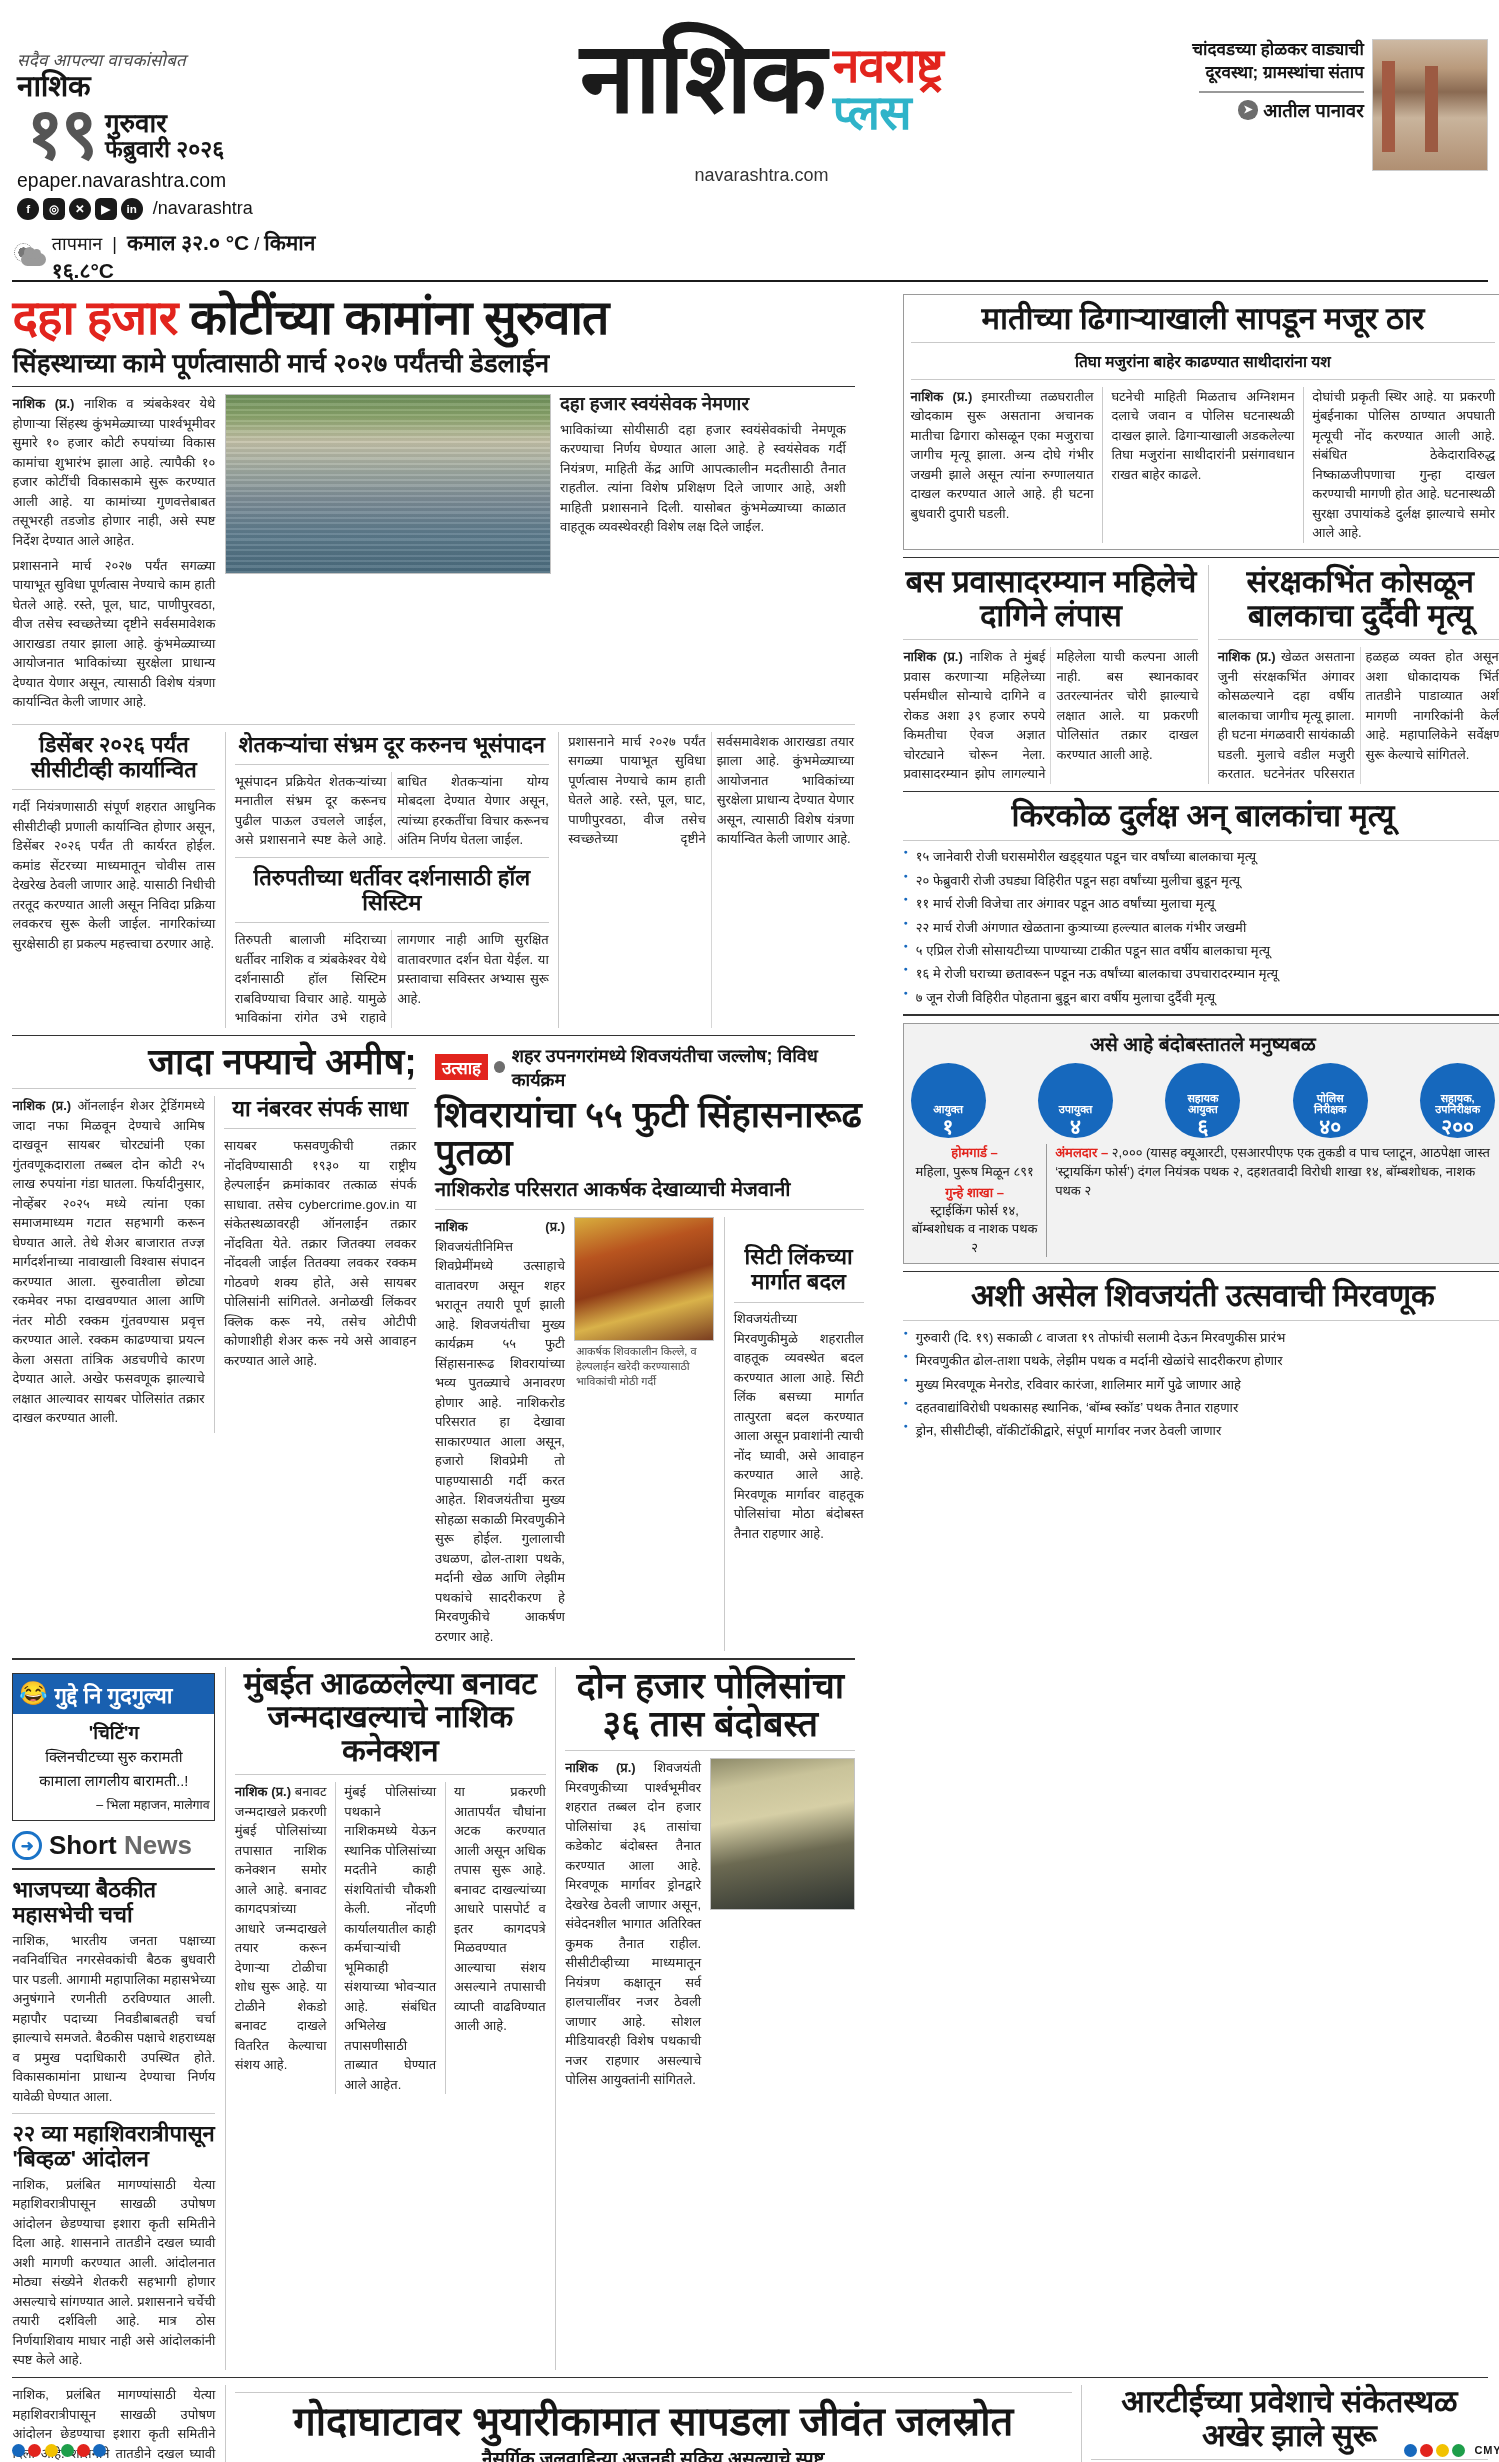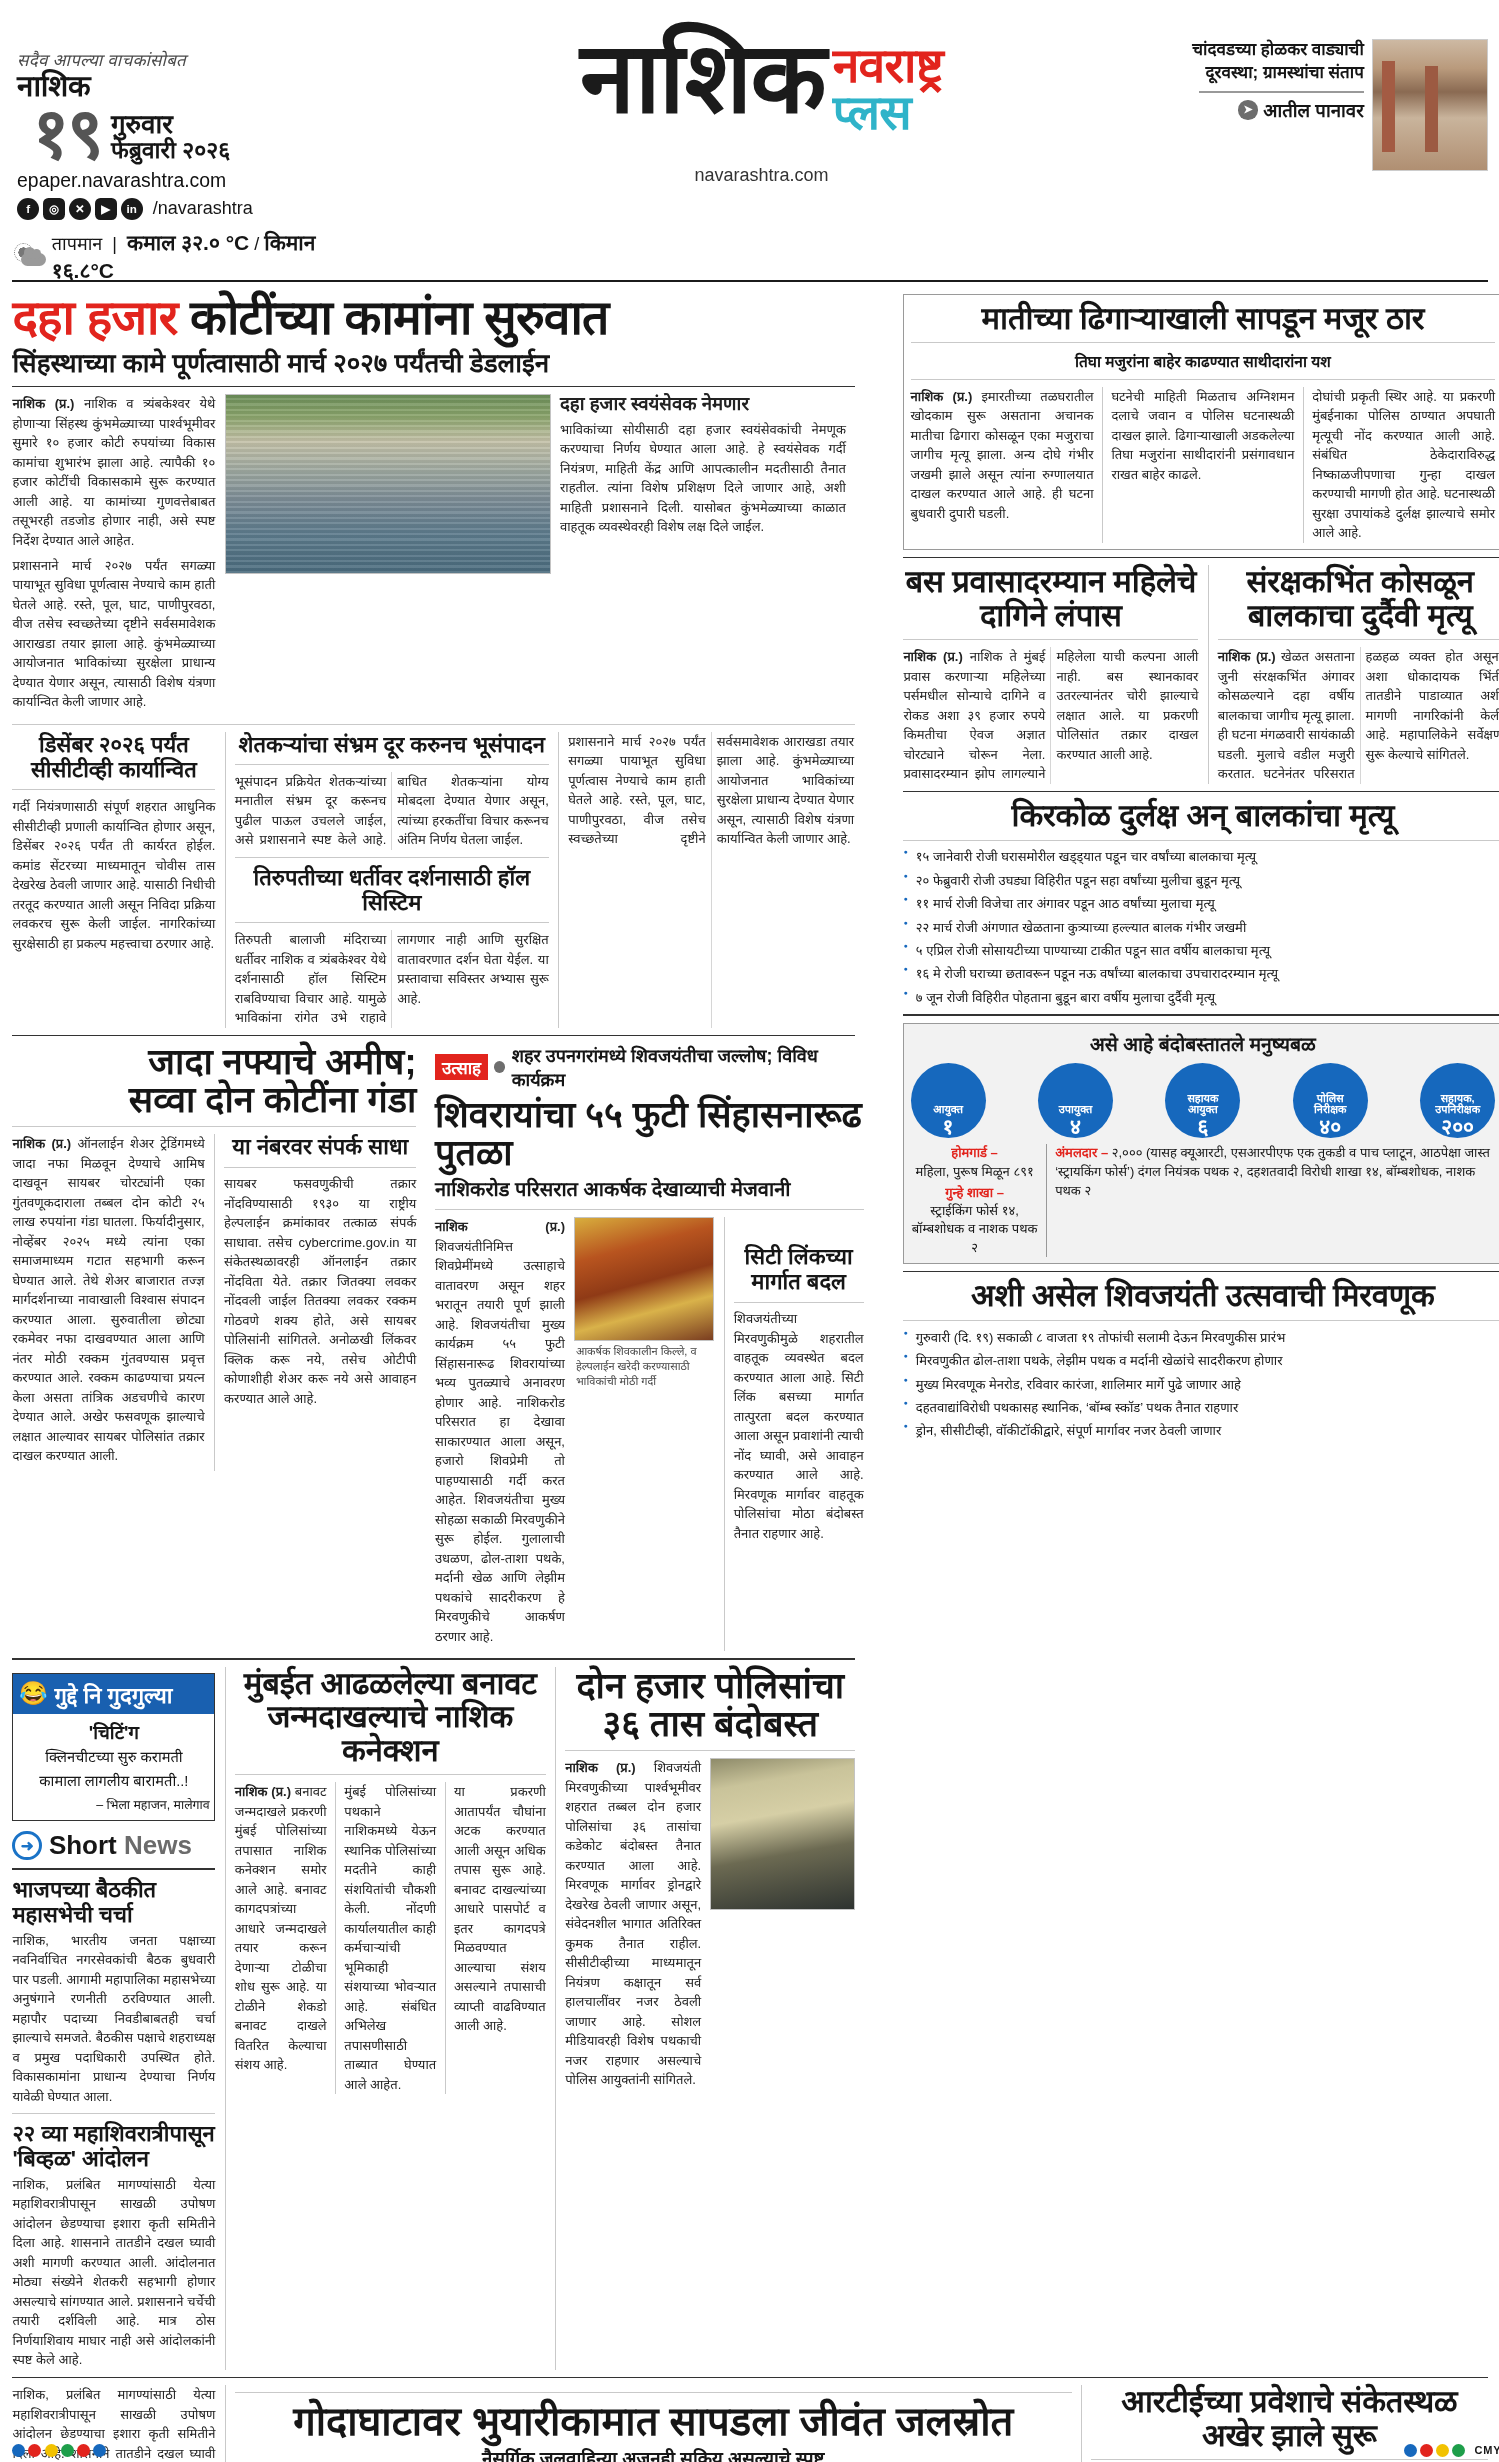--- a/index.html
+++ b/index.html
@@ -12,21 +12,21 @@
     position:relative;
     overflow:hidden;
   }
   .page { width:1500px; height:2462px; padding:11px 12.4px 0 12.4px; position:relative; }
 
   
   .masthead { display:flex; align-items:flex-start; height:264px; position:relative; }
   .mh-left { width:326px; padding-top:37px; }
   .mh-tagline { font-size:17px; color:#4a4a4a; font-style:italic; letter-spacing:0.2px; margin-left:4.7px;}
   .mh-city { font-size:29.5px; font-weight:bold; margin-left:4.7px; line-height:1.05; letter-spacing:-0.4px;}
-  .mh-daterow { display:flex; align-items:flex-end; margin-left:20px; margin-top:1.6px;}
+  .mh-daterow { display:flex; align-items:center; margin-left:14px; margin-top:1.6px;}
   .mh-daynum { font-size:71px; font-weight:bold; color:#555; line-height:.85; letter-spacing:-2.3px;}
   .mh-dayblock { margin-left:9.3px; padding-top:4.7px;}
   .mh-weekday { font-size:26px; font-weight:bold; line-height:1; }
   .mh-monthyear { font-size:23px; font-weight:bold; line-height:1.15; }
   .mh-url { font-size:19.4px; margin-left:4.7px; margin-top:4.7px; color:#111; }
   .mh-social { display:flex; align-items:center; margin-left:4.7px; margin-top:6.2px; gap:3.9px;}
   .soc { width:22px; height:22px; border-radius:50%; background:#1a1a1a; color:#fff;
          display:flex; align-items:center; justify-content:center; font-size:11.6px; font-weight:bold; }
   .soc.sq { border-radius:5.4px; }
   .mh-handle { font-size:18px; margin-left:6.2px; }
@@ -270,21 +270,20 @@
           <div style="width:286px;" class="body-txt cols2">प्रशासनाने मार्च २०२७ पर्यंत सगळ्या पायाभूत सुविधा पूर्णत्वास नेण्याचे काम हाती घेतले आहे. रस्ते, पूल, घाट, पाणीपुरवठा, वीज तसेच स्वच्छतेच्या दृष्टीने सर्वसमावेशक आराखडा तयार झाला आहे. कुंभमेळ्याच्या आयोजनात भाविकांच्या सुरक्षेला प्राधान्य देण्यात येणार असून, त्यासाठी विशेष यंत्रणा कार्यान्वित केली जाणार आहे.</div>
         </div>
       </div>
 
       <div class="hline2"></div>
 
       <div style="display:flex; gap:9.3px;">
 
         <div style="width:404px;">
           <h2 class="hd-lg" style="text-align:right;">जादा नफ्याचे अमीष;</h2>
-          <h2 class="hd-lg" style="text-align:right;">सव्वा दोन कोटींना गंडा</h2>
           <div class="hline"></div>
           <div style="display:flex; gap:9.3px;">
             <div style="width:194px;" class="body-txt">
               <p><span class="byline">नाशिक (प्र.)</span>
                  <span>ऑनलाईन शेअर ट्रेडिंगमध्ये जादा नफा मिळवून देण्याचे आमिष दाखवून सायबर चोरट्यांनी एका गुंतवणूकदाराला तब्बल दोन कोटी २५ लाख रुपयांना गंडा घातला. फिर्यादीनुसार, नोव्हेंबर २०२५ मध्ये त्यांना एका समाजमाध्यम गटात सहभागी करून घेण्यात आले. तेथे शेअर बाजारात तज्ज्ञ मार्गदर्शनाच्या नावाखाली विश्वास संपादन करण्यात आला. सुरुवातीला छोट्या रकमेवर नफा दाखवण्यात आला आणि नंतर मोठी रक्कम गुंतवण्यास प्रवृत्त करण्यात आले. रक्कम काढण्याचा प्रयत्न केला असता तांत्रिक अडचणीचे कारण देण्यात आले. अखेर फसवणूक झाल्याचे लक्षात आल्यावर सायबर पोलिसांत तक्रार दाखल करण्यात आली.</span></p>
             </div>
             <div class="vline"></div>
             <div style="width:194px;">
               <h3 class="hd-sm" style="text-align:center;">या नंबरवर संपर्क साधा</h3>
               <div class="hline"></div>

